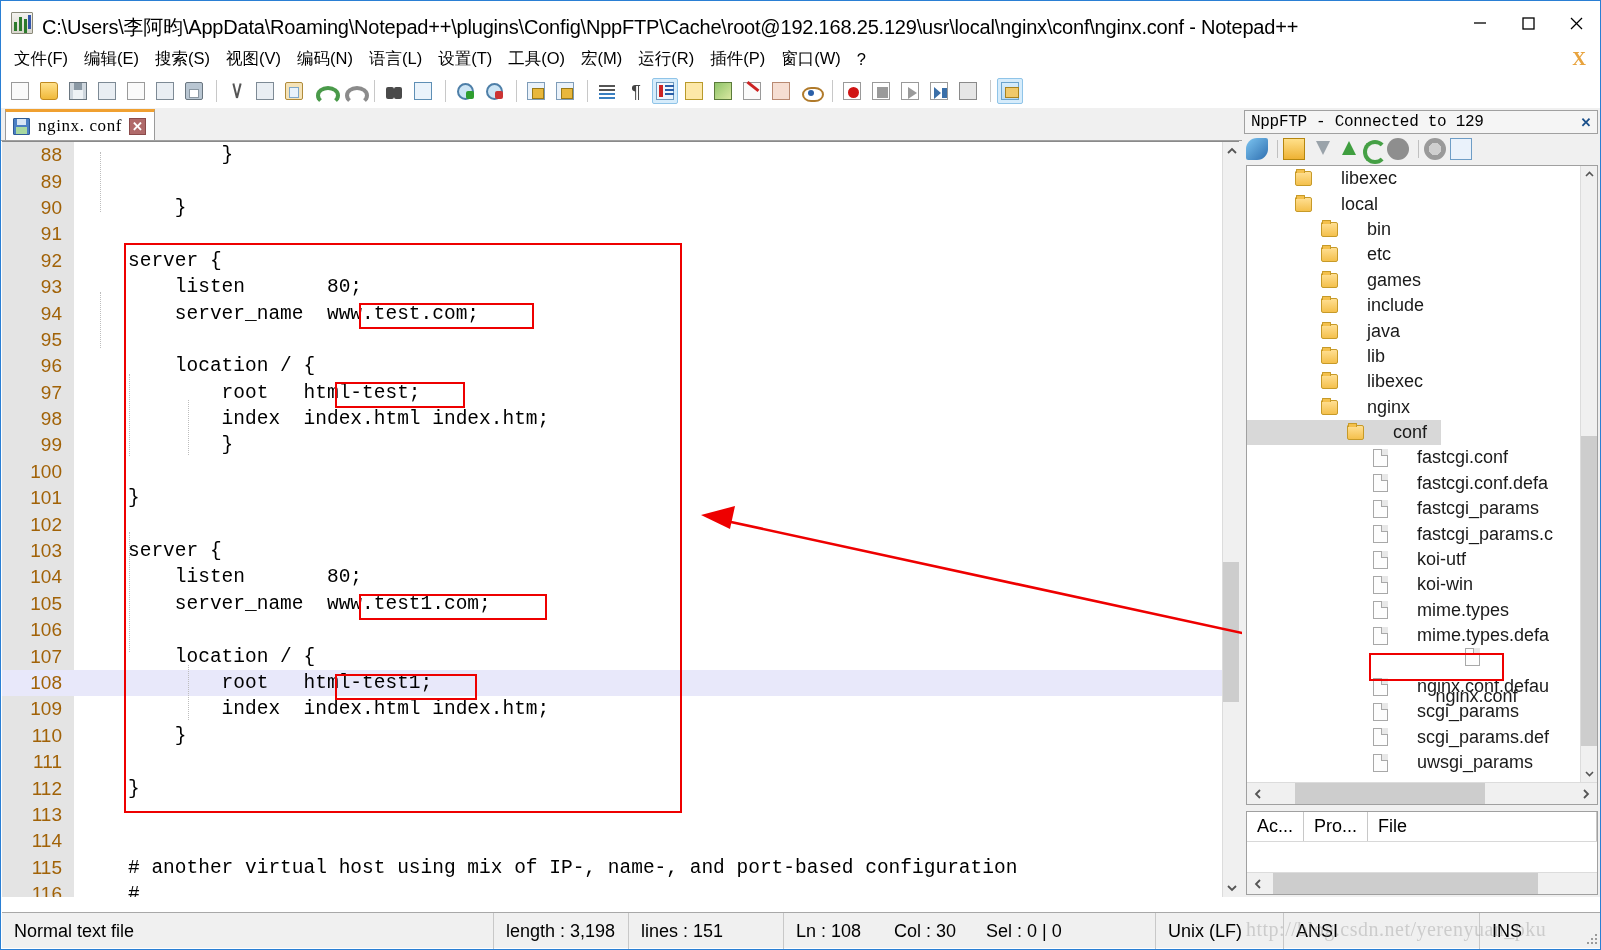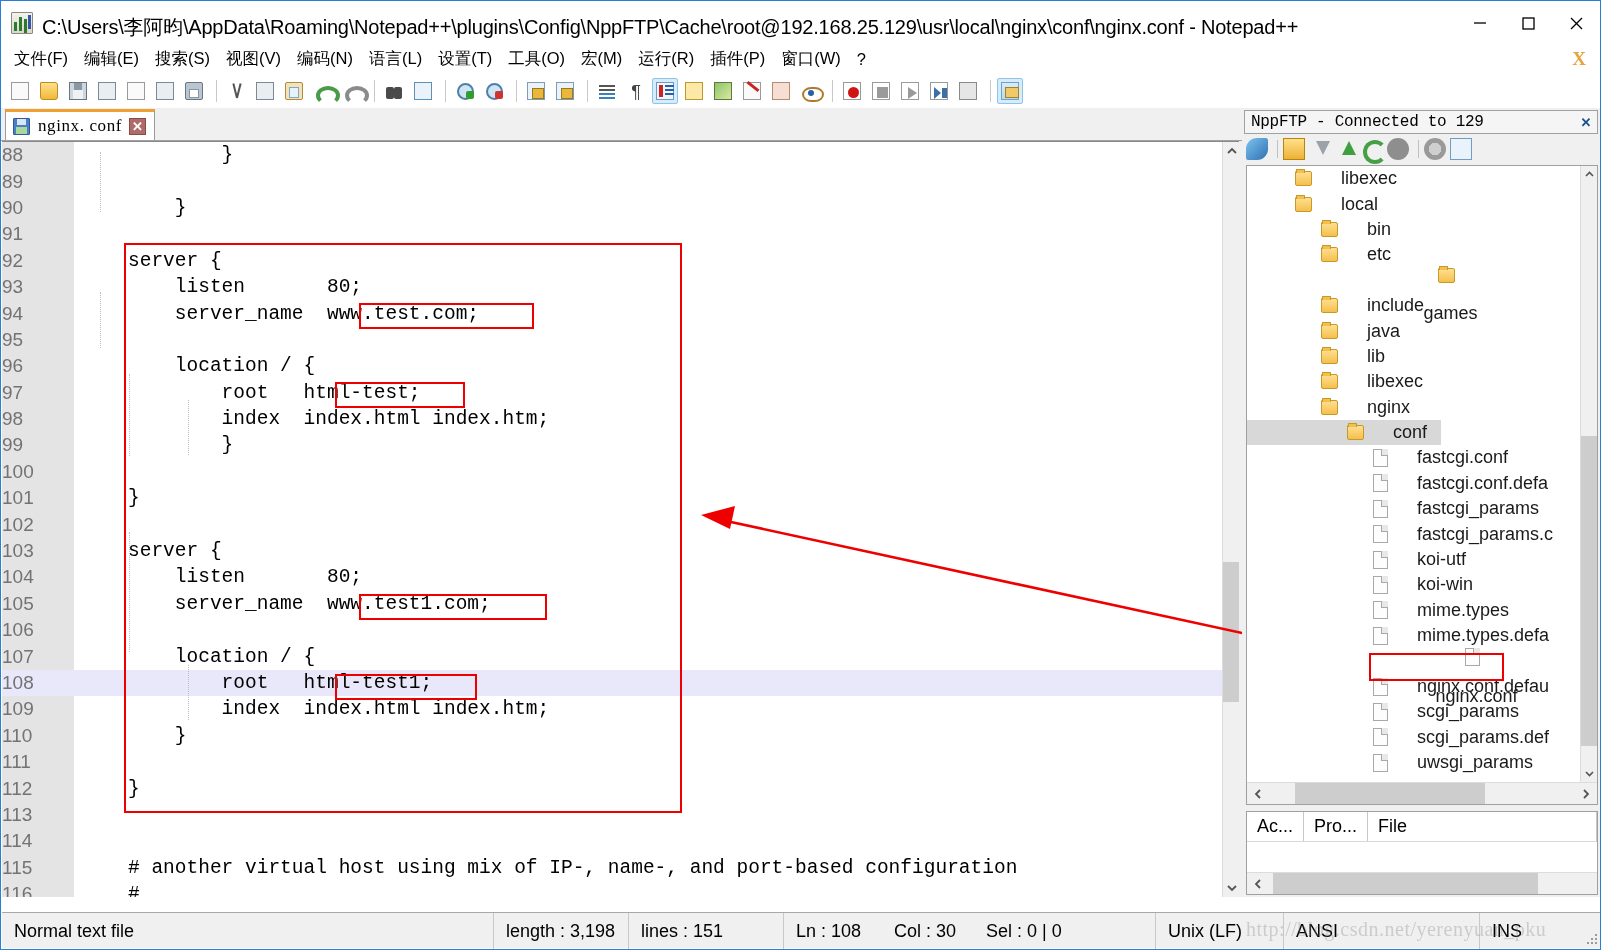--- a/index.html
+++ b/index.html
@@ -201,22 +201,22 @@
   .code-lines {
     position: absolute; left: 0; top: 0; right: 0; bottom: 0;
     font-family: "Liberation Mono", "DejaVu Sans Mono", monospace;
     font-size: 19.5px;
   }
   .cl {
     position: relative; height: 26.4px; display: flex; align-items: center;
   }
   .cl.cur { background: #e8e8fa; }
   .cl .num {
-    position: absolute; left: 0; width: 60px; text-align: left;
-    color: #737373; font-size: 19px;
+    position: absolute; left: 0; width: 60px; text-align: right;
+    color: #a16207; font-size: 19px;
     font-family: "Liberation Sans", sans-serif;
   }
   .cl .txt {
     position: absolute; left: 126px; white-space: pre; color: #000;
   }
   .fold-line {
     position: absolute; left: 98px; width: 0; border-left: 1px dotted #bdbdbd;
   }
 
   
@@ -709,21 +709,21 @@
             <span>local</span>
           </div>
           <div class="tnode" style="padding-left: 74px;">
             <span class="t-folder"></span>
             <span>bin</span>
           </div>
           <div class="tnode" style="padding-left: 74px;">
             <span class="t-folder"></span>
             <span>etc</span>
           </div>
-          <div class="tnode" style="padding-left: 74px; flex-direction: column;">
+          <div class="tnode" style="padding-left: 74px;">
             <span class="t-folder"></span>
             <span>games</span>
           </div>
           <div class="tnode" style="padding-left: 74px;">
             <span class="t-folder"></span>
             <span>include</span>
           </div>
           <div class="tnode" style="padding-left: 74px;">
             <span class="t-folder"></span>
             <span>java</span>

